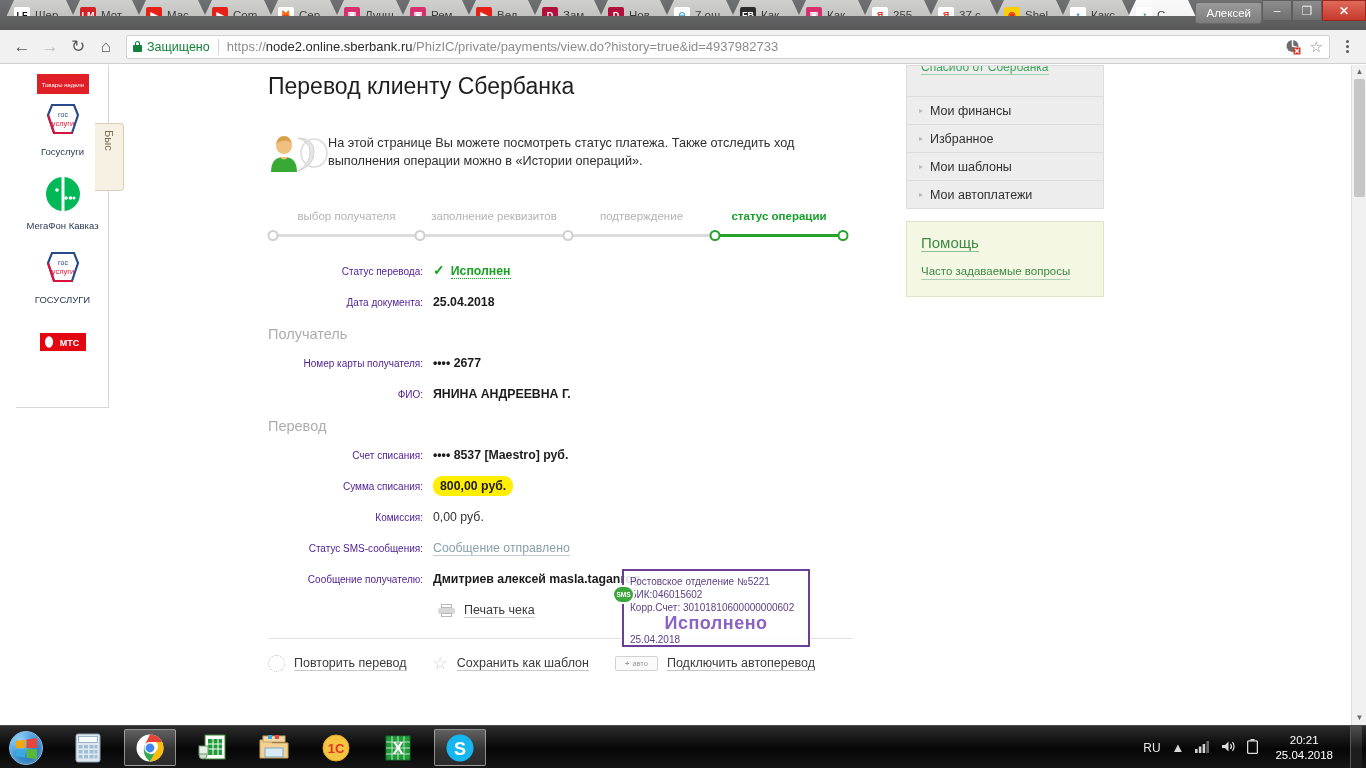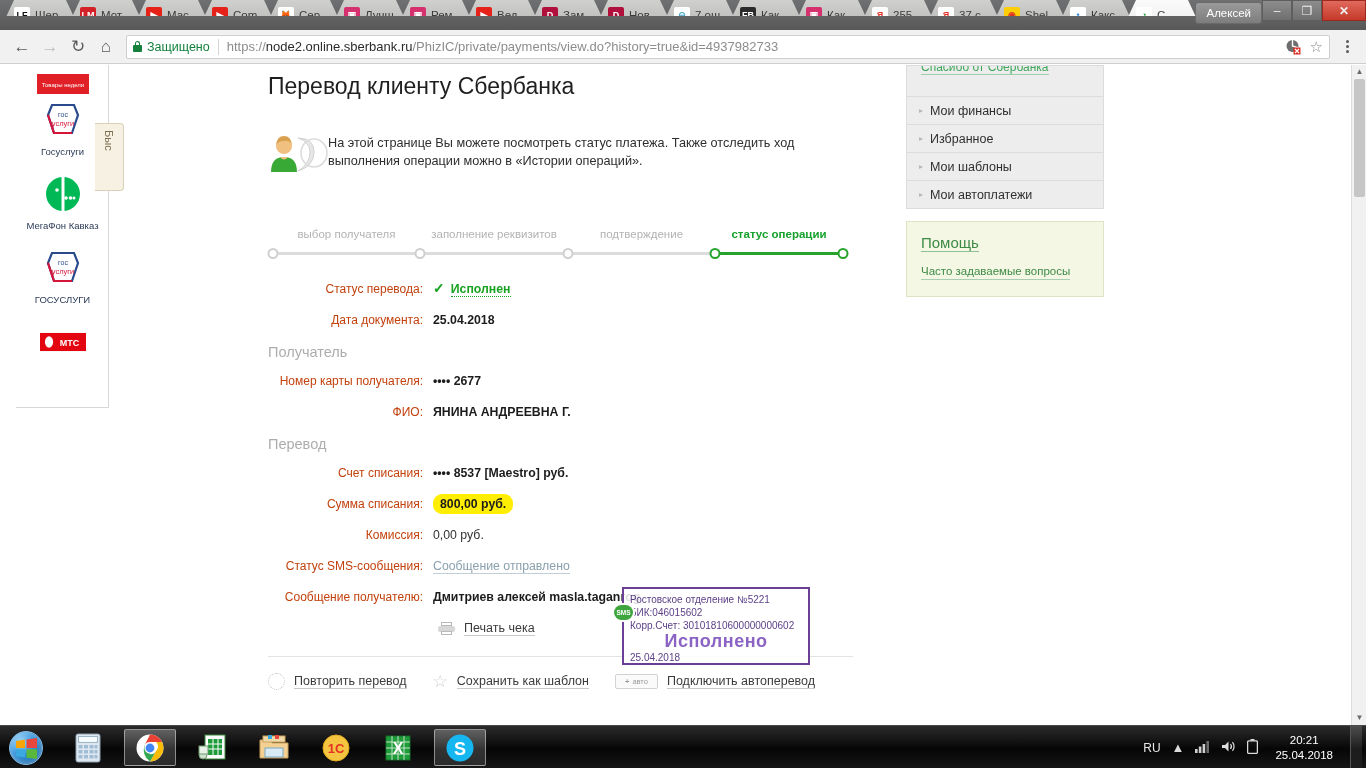--- a/index.html
+++ b/index.html
@@ -110,33 +110,33 @@
 
   
   .main { position:absolute; left:268px; top:0; width:600px; }
   .page-title { font-size:23px; color:#1f1f1f; font-weight:normal; margin:8px 0 0 0; }
 
   .intro { display:flex; align-items:flex-start; margin-top:30px; }
   .avatar { width:60px; flex:0 0 60px; height:46px; position:relative; }
   .intro-text { font-size:12.7px; color:#2e2e2e; line-height:18px; padding-top:4px; }
 
   
-  .stepper { position:relative; margin-top:52px; height:30px; width:585px; }
+  .stepper { position:relative; margin-top:34px; height:30px; width:585px; }
   .step-label { position:absolute; top:0; font-size:11.5px; color:#b3b3b3; transform:translateX(-50%); white-space:nowrap; }
   .step-label.done { color:#16a02c; font-weight:bold; }
   .rail { position:absolute; top:24px; left:5px; width:575px; height:3px; background:#dcdcdc; }
   .rail-fill { position:absolute; top:24px; height:3px; background:#27a22c; }
   .node { position:absolute; top:20px; width:11px; height:11px; border-radius:50%;
           background:#fff; border:2px solid #cfcfcf; transform:translateX(-50%); }
   .node.on { border-color:#27a22c; }
 
   
   .rows { margin-top:22px; position:relative; }
   .row { display:flex; align-items:baseline; margin-bottom:17px; }
-  .row .lbl { width:165px; flex:0 0 165px; text-align:right; font-size:12px; color:#c2410c; padding-right:10px; }
+  .row .lbl { width:165px; flex:0 0 165px; text-align:right; font-size:10px; color:#4c1d95; padding-right:10px; }
   .row .val { font-size:12.3px; color:#1c1c1c; font-weight:bold; }
   .row .val.normal { font-weight:normal; color:#333; }
   .sect { font-size:14.5px; color:#adadad; margin:4px 0 14px 0; }
   .status-ok { color:#18a221; font-weight:bold; border-bottom:1px dotted #18a221; }
   .check { color:#18a221; font-weight:bold; font-size:14px; margin-right:6px; }
   .hl { background:#ffee00; padding:3px 7px;border-radius:9px; }
   .lnk-dot { color:#8aa0ae; border-bottom:1px solid #c3cfd7; font-weight:normal; }
 
   
   .stamp {

